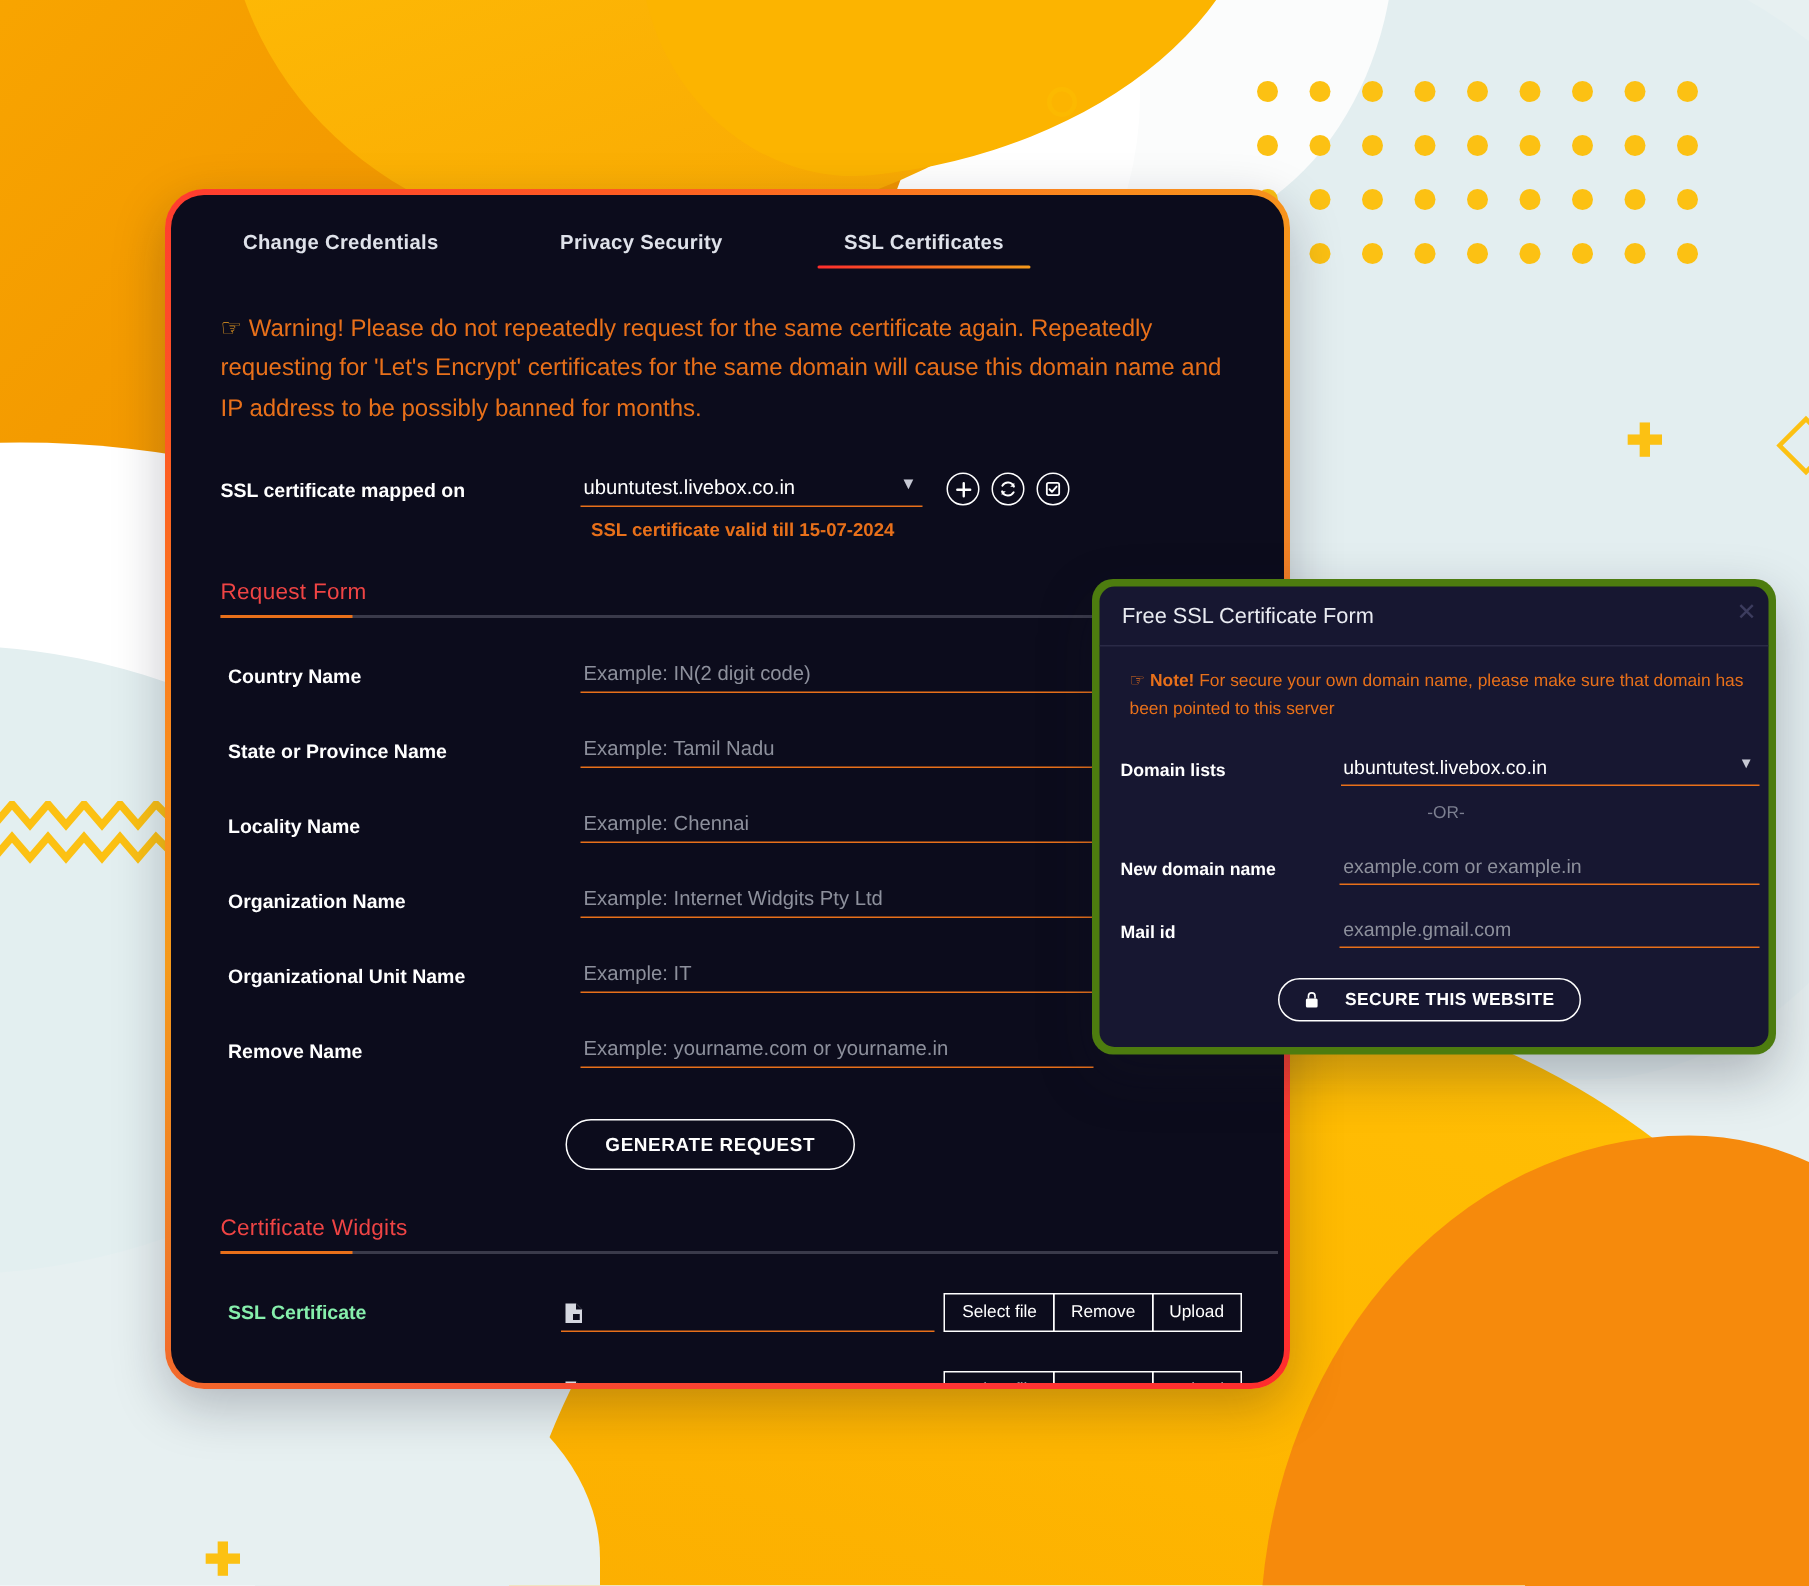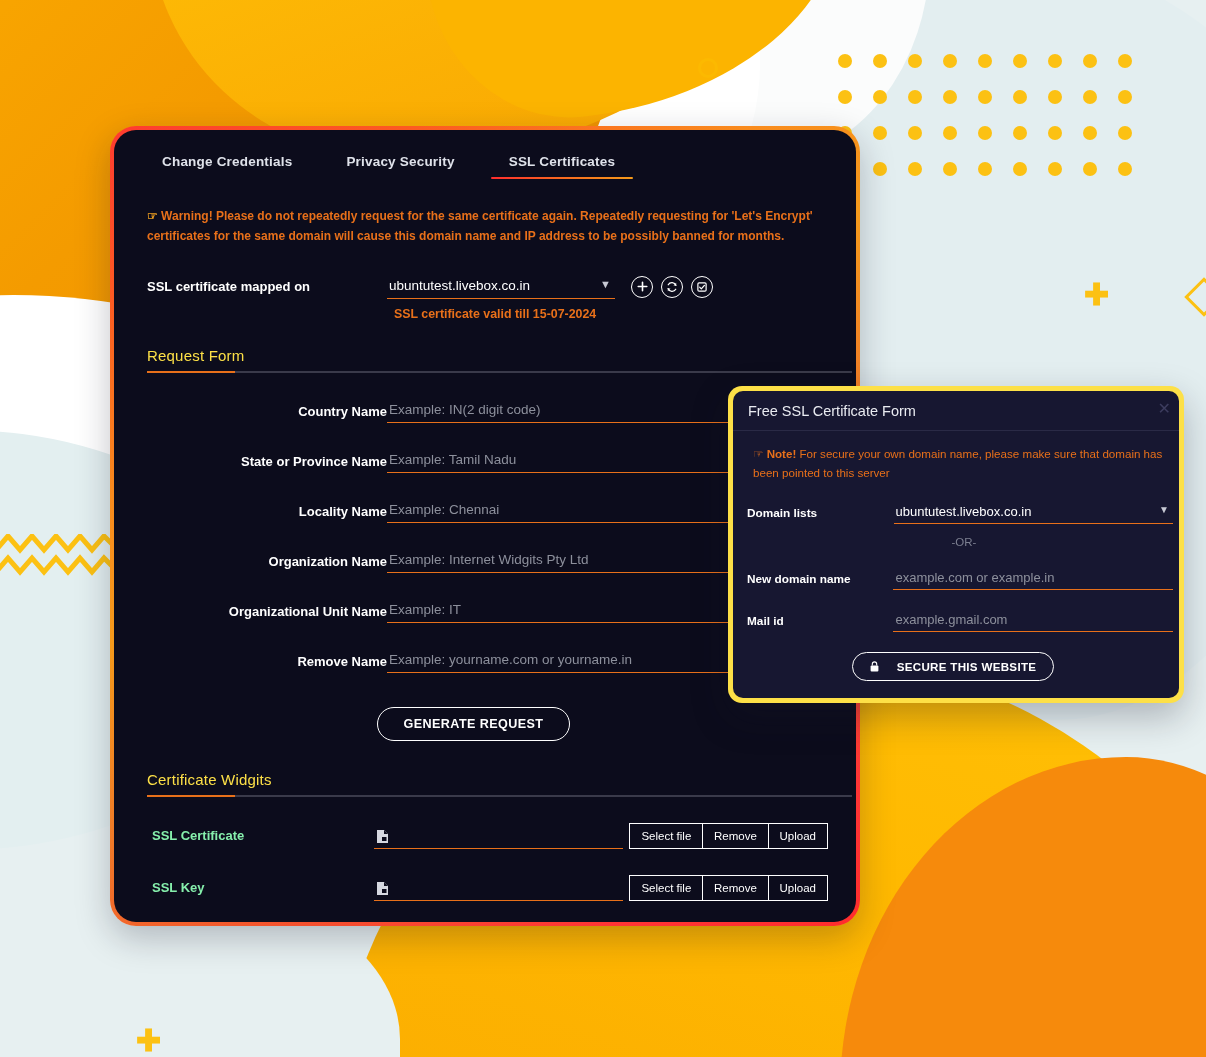--- a/index.html
+++ b/index.html
@@ -177,21 +177,21 @@
     width: 100%; height: 100%;
     background: #0c0c1c;
     border-radius: 22px;
     overflow: hidden;
   }
 
   
   .tabs {
     display: flex;
     padding: 18px 38px 0 38px;
-    gap: 34px;
+    gap: 61px;
   }
   .tab {
     position: relative;
     padding: 6px 10px 10px 10px;
     color: #dfe2ea;
     font-size: 13.5px;
     font-weight: 700;
     letter-spacing: .2px;
     cursor: pointer;
     white-space: nowrap;
@@ -202,22 +202,22 @@
     left: -8px; right: -8px; bottom: 0;
     height: 2.5px;
     background: linear-gradient(90deg, #ff2d2d 0%, #f86a20 50%, #f59a1b 100%);
     border-radius: 2px;
   }
 
   .panel-body { padding: 20px 28px 0 25px; }
 
   .warning {
     color: #e8701a;
-    font-size: 12px;
-    font-weight: 700;
+    font-size: 16px;
+    font-weight: 400;
     line-height: 1.65;
     padding: 8px 0 0 8px;
     max-width: 700px;
   }
   .warning .hand { color: #f0a020; }
 
   
   .mapped-row {
     display: flex;
     align-items: center;
@@ -271,21 +271,21 @@
     font-weight: 700;
     margin: 8px 0 0 255px;
   }
 
   
   .section {
     margin: 26px 0 0 8px;
     width: 705px;
   }
   .section-title {
-    color: #fde047;
+    color: #ef4444;
     font-size: 15px;
     font-weight: 400;
     letter-spacing: .2px;
     padding-bottom: 7px;
   }
   .section-rule {
     height: 2px;
     background: #3a3a4a;
     position: relative;
   }
@@ -303,21 +303,20 @@
     align-items: flex-end;
     margin-top: 26px;
     padding-left: 13px;
   }
   .frow-label {
     color: #ffffff;
     font-size: 13px;
     font-weight: 700;
     width: 235px;
     padding-bottom: 4px;
-    text-align: right;
   }
   .finput {
     width: 342px;
     background: transparent;
     border: none;
     border-bottom: 1.6px solid #e8701a;
     color: #ffffff;
     font-size: 13.5px;
     font-family: "Liberation Sans", sans-serif;
     padding: 3px 2px 5px 2px;
@@ -374,21 +373,21 @@
     cursor: pointer;
     margin-left: -1.3px;
     white-space: nowrap;
   }
 
   
   .modal-wrap {
     position: absolute;
     left: 728px; top: 386px;
     width: 456px; height: 317px;
-    background: #fde047;
+    background: #4d7c0f;
     border-radius: 14px;
     padding: 5px;
     box-shadow: 0 14px 36px rgba(20,20,40,0.28);
   }
   .modal {
     position: relative;
     width: 100%; height: 100%;
     background: #171731;
     border-radius: 10px;
     overflow: hidden;

